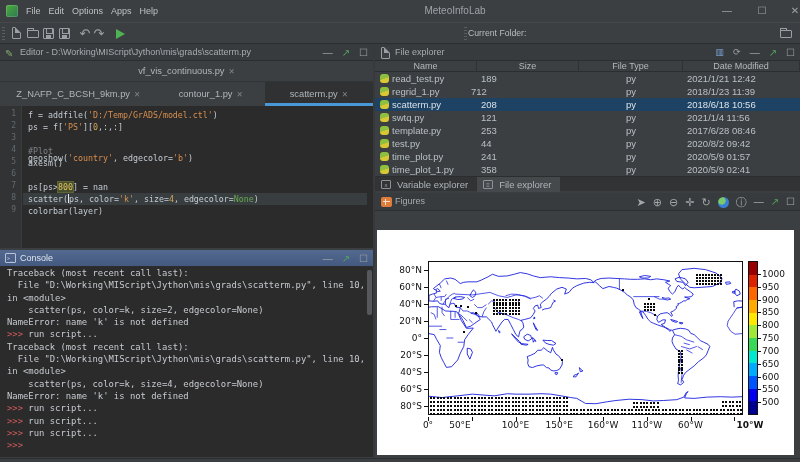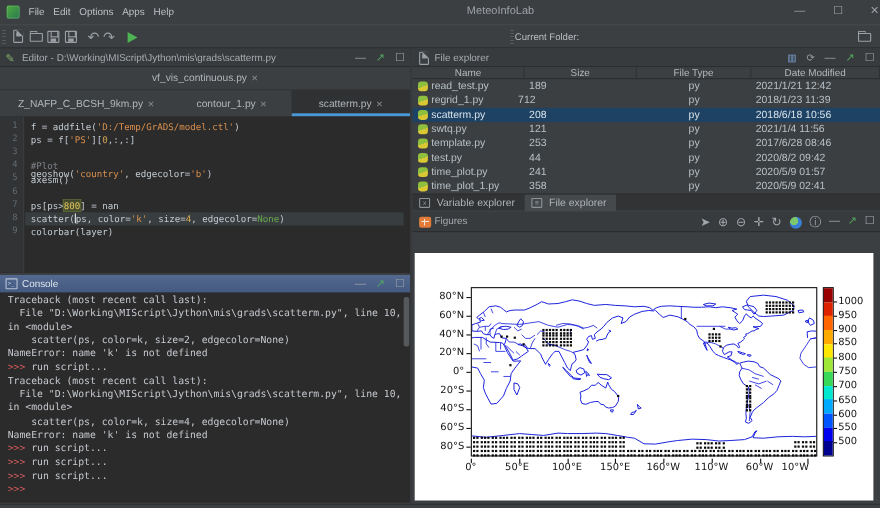--- a/index.html
+++ b/index.html
@@ -903,33 +903,33 @@
           <div class="ylab" style="top: 120.111px;">20°S</div>
           <div class="ytick" style="left: 47px; top: 125.111px;"></div>
           <div class="ylab" style="top: 137.222px;">40°S</div>
           <div class="ytick" style="left: 47px; top: 142.222px;"></div>
           <div class="ylab" style="top: 154.333px;">60°S</div>
           <div class="ytick" style="left: 47px; top: 159.333px;"></div>
           <div class="ylab" style="top: 171.444px;">80°S</div>
           <div class="ytick" style="left: 47px; top: 176.444px;"></div>
           <div class="xlab" style="left: 29px;">0°</div>
           <div class="xtick" style="left: 51px; top: 187px;"></div>
-          <div class="xlab" style="left: 71px;">50°E</div>
+          <div class="xlab" style="left: 61px;">50°E</div>
           <div class="xtick" style="left: 94.75px; top: 187px;"></div>
           <div class="xlab" style="left: 116.5px;">100°E</div>
           <div class="xtick" style="left: 138.5px; top: 187px;"></div>
           <div class="xlab" style="left: 160.25px;">150°E</div>
           <div class="xtick" style="left: 182.25px; top: 187px;"></div>
           <div class="xlab" style="left: 204px;">160°W</div>
           <div class="xtick" style="left: 226px; top: 187px;"></div>
           <div class="xlab" style="left: 247.75px;">110°W</div>
           <div class="xtick" style="left: 269.75px; top: 187px;"></div>
           <div class="xlab" style="left: 291.5px;">60°W</div>
           <div class="xtick" style="left: 313.5px; top: 187px;"></div>
-          <div class="xlab" style="left: 324px;">10°W</div>
+          <div class="xlab" style="left: 351px; font-weight: bold;">10°W</div>
           <div class="xtick" style="left: 357.25px; top: 187px;"></div>
         </div>
       <div id="cbar">
           <div class="cbseg" style="top: 0px; height: 13.1667px; background: rgb(153, 0, 0);"></div>
           <div class="cbseg" style="top: 12.6667px; height: 13.1667px; background: rgb(221, 34, 0);"></div>
           <div class="cbseg" style="top: 25.3333px; height: 13.1667px; background: rgb(255, 102, 0);"></div>
           <div class="cbseg" style="top: 38px; height: 13.1667px; background: rgb(255, 170, 0);"></div>
           <div class="cbseg" style="top: 50.6667px; height: 13.1667px; background: rgb(255, 232, 0);"></div>
           <div class="cbseg" style="top: 63.3333px; height: 13.1667px; background: rgb(160, 232, 56);"></div>
           <div class="cbseg" style="top: 76px; height: 13.1667px; background: rgb(56, 216, 88);"></div>

